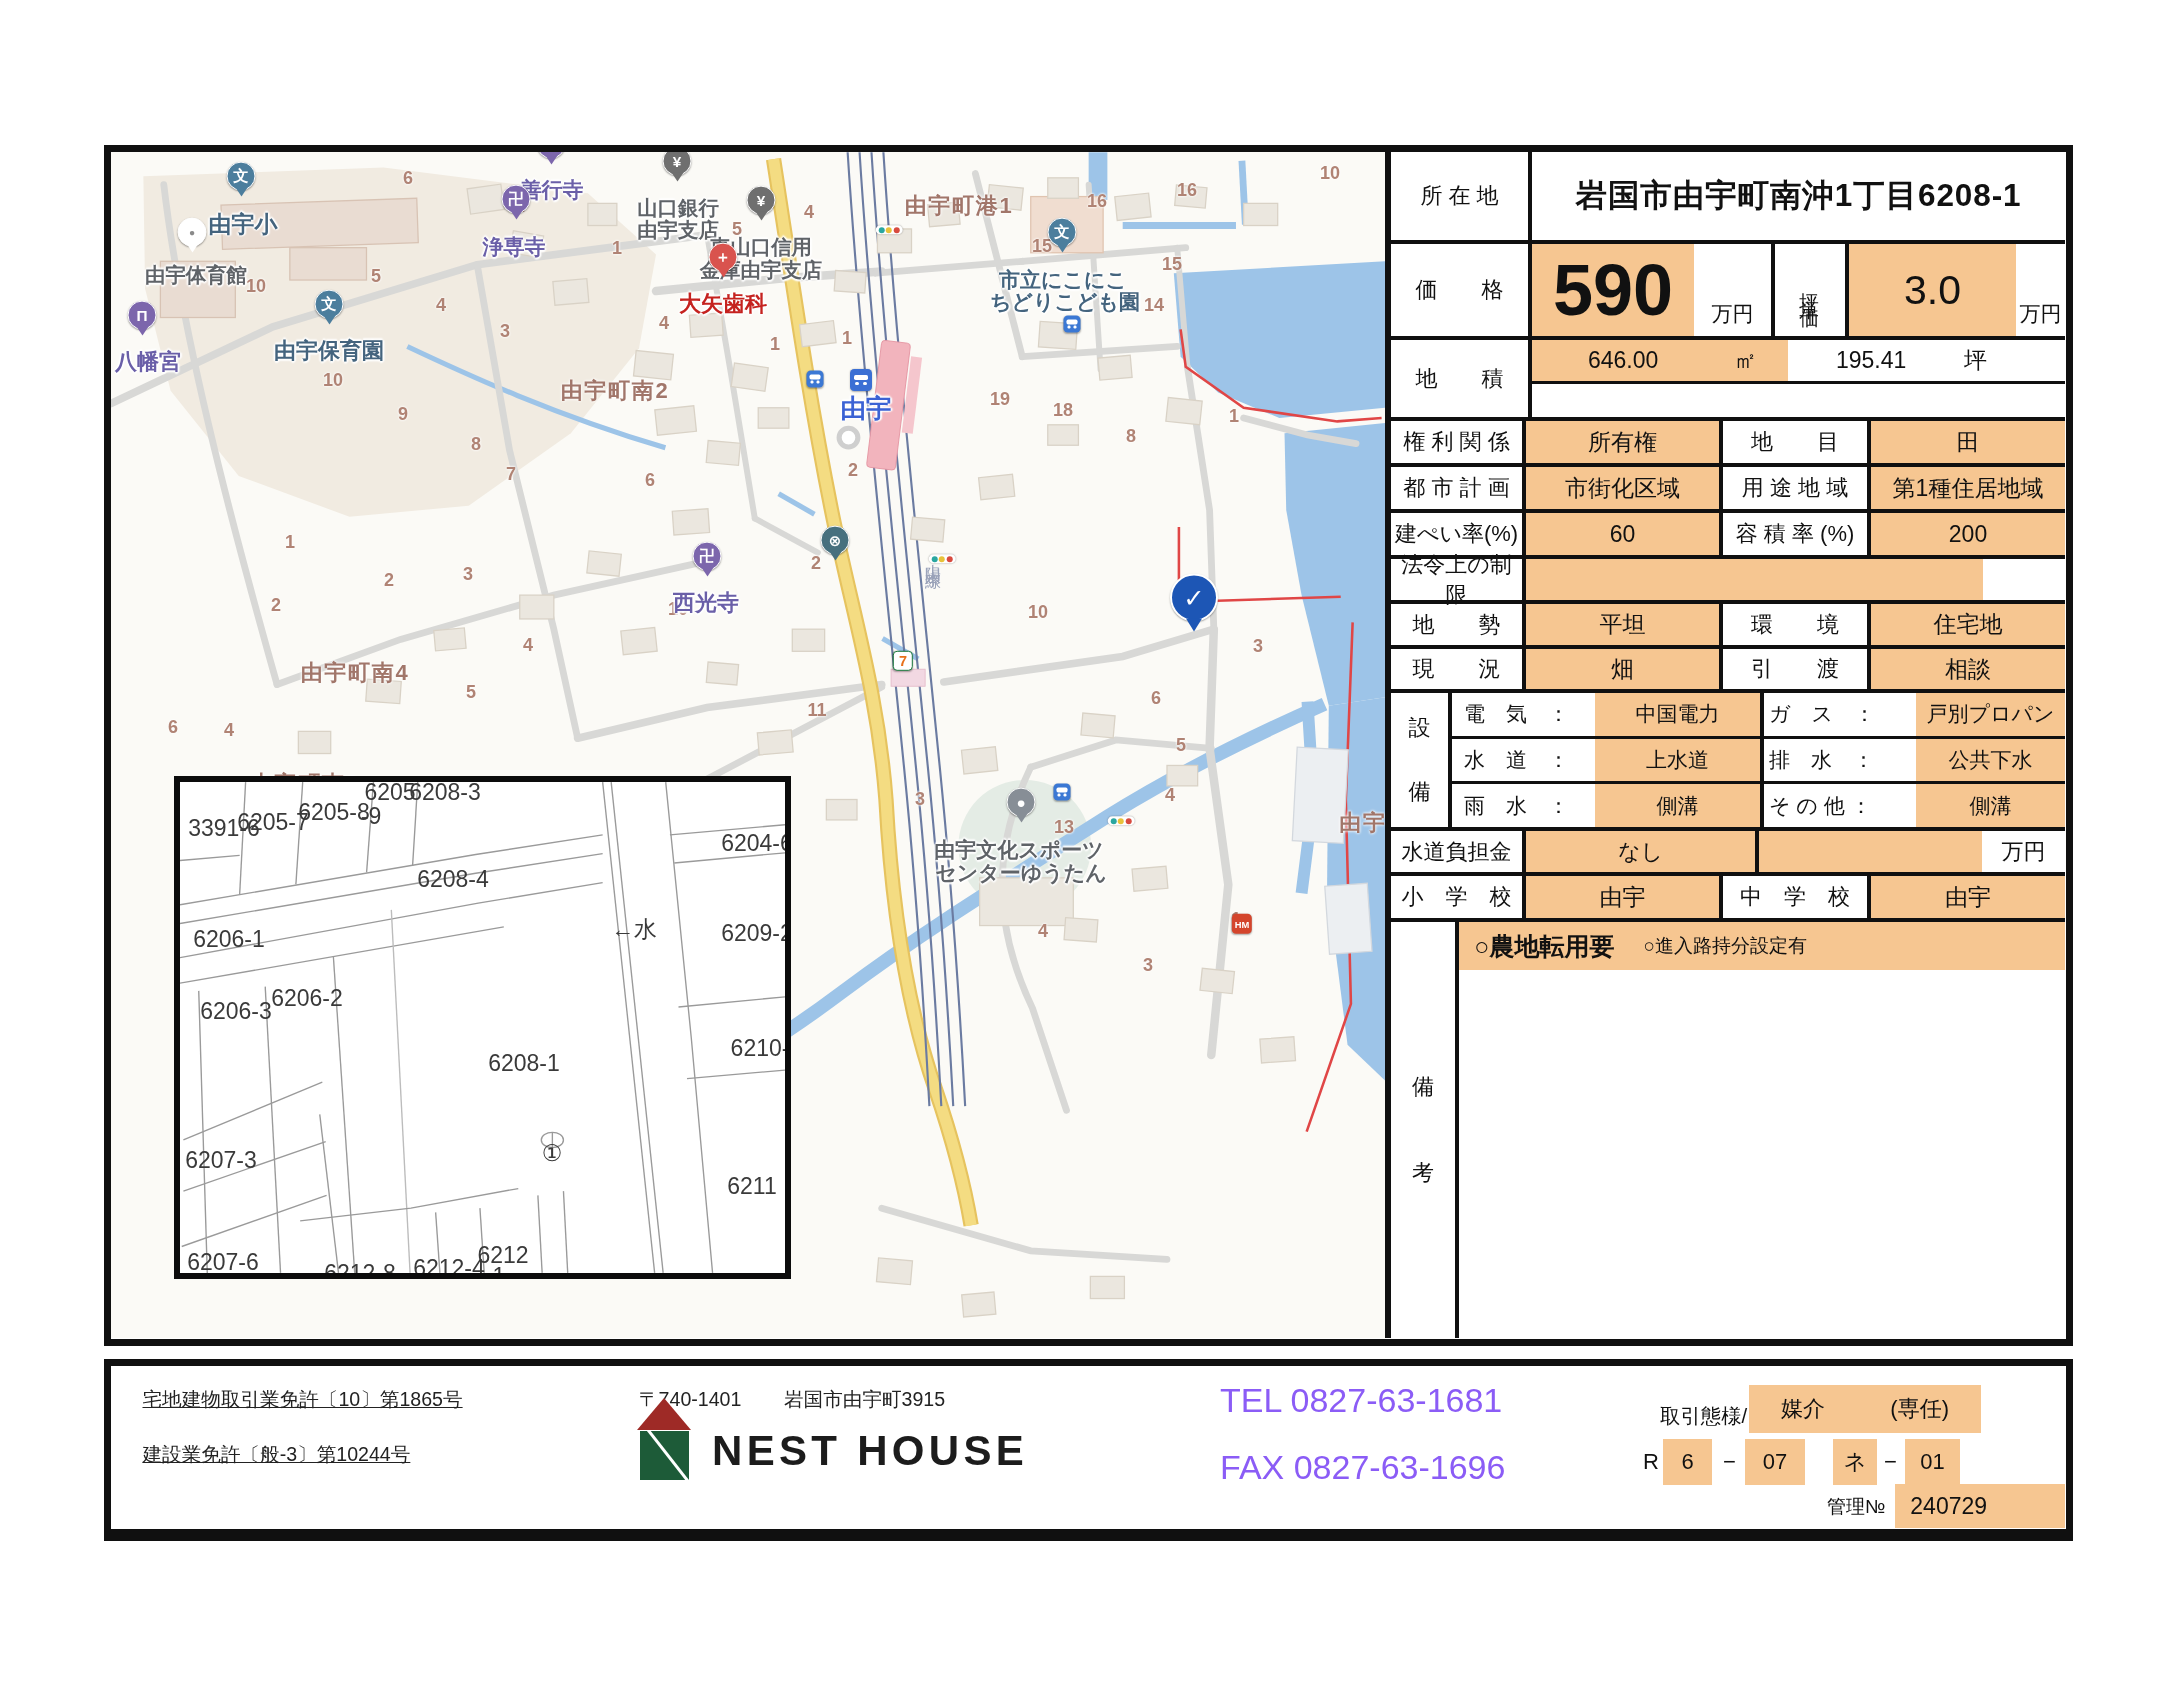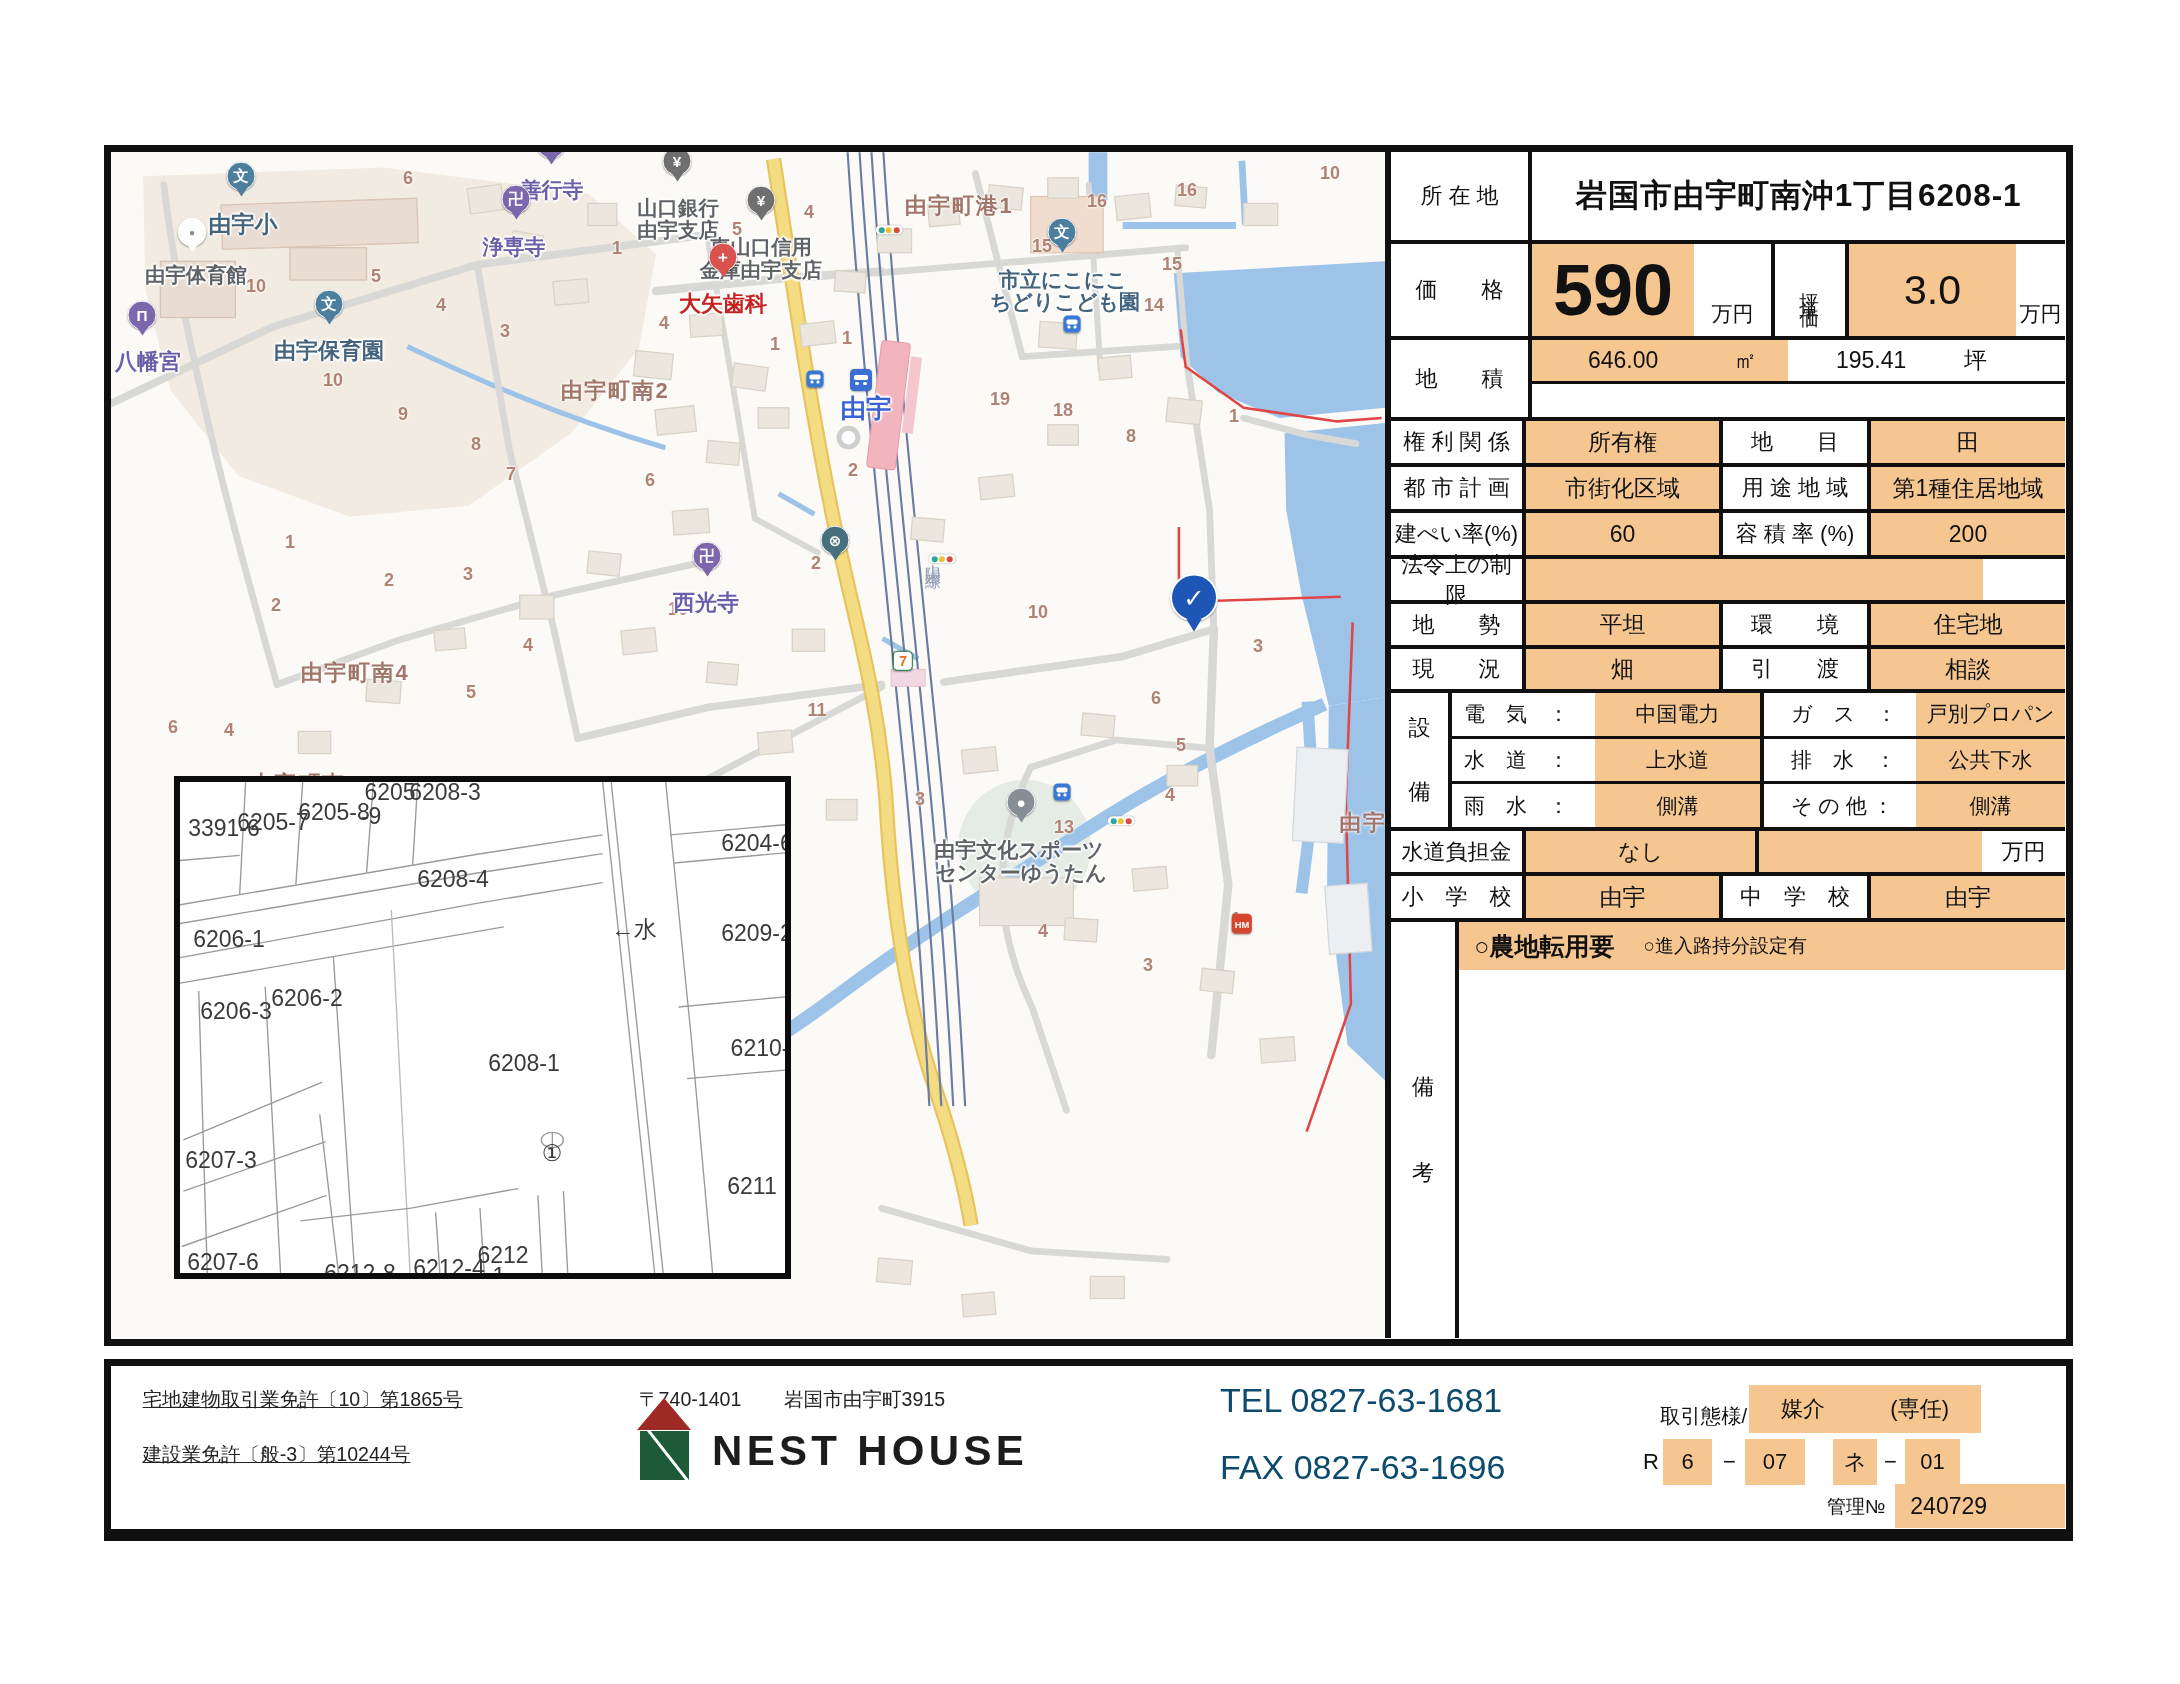--- a/index.html
+++ b/index.html
@@ -58,41 +58,41 @@
   .v1{width:193px;flex:none;}
   .v2{flex:1;}
   .h52{height:44px;}.h53{height:45px;}.h54{height:46px;}.h95{height:81px;}.h105{height:88px;}.h115{height:96px;}
   .lawband{width:457px;flex:none;}
   .ucol{width:61px;border-right:4.3px solid #101010;display:flex;flex-direction:column;align-items:center;justify-content:center;gap:34px;font-size:22px;flex:none;}
   .urows{flex:1;display:flex;flex-direction:column;}
   .urow{display:flex;flex:1;border-top:3.4px solid #101010;}
   .urow:first-child{border-top:none;}
   .ul{width:143px;display:flex;align-items:center;padding-left:12px;font-size:21px;flex:none;}
   .uv{width:169px;flex:none;display:flex;align-items:center;justify-content:center;font-size:21px;border-right:4.3px solid #101010;}
-  .ul2{width:152px;display:flex;align-items:center;padding-left:27px;font-size:21px;flex:none;}
+  .ul2{width:152px;display:flex;align-items:center;padding-left:5px;font-size:21px;flex:none;}
   .uv2{flex:1;display:flex;align-items:center;justify-content:center;font-size:21px;}
   .roadc{flex:1;display:flex;align-items:stretch;}
   .chip{display:flex;align-items:center;justify-content:center;font-size:22px;}
   .remarks{flex:1;display:flex;border-top:4.3px solid #101010;}
   .rcol{width:68px;border-right:4.3px solid #101010;display:flex;flex-direction:column;align-items:center;justify-content:center;gap:56px;font-size:22px;flex:none;}
   .rcontent{flex:1;display:flex;flex-direction:column;}
   .rband{height:48px;display:flex;align-items:center;padding-left:15.3px;gap:29px;}
   .note1{font-size:25px;font-weight:bold;}
   .note2{font-size:19px;}
   
   .footer-box{position:absolute;left:104px;top:1359px;width:1969px;height:182px;border:7.7px solid #101010;border-bottom-width:12px;background:#fff;overflow:hidden;}
   .fo{position:absolute;white-space:nowrap;}
   .lic{font-size:19.6px;color:#222;text-decoration:underline;}
   .addr{font-size:19.6px;color:#222;}
   .logo-icon{position:absolute;width:55px;}
   .logo-roof{width:0;height:0;border-left:27px solid transparent;border-right:27px solid transparent;border-bottom:32px solid #9e2a26;}
   .logo-body{width:49px;height:49px;background:#1d5b38;margin:0.9px auto 0;position:relative;overflow:hidden;}
   .logo-body::after{content:"";position:absolute;left:3.4px;top:-5.1px;width:2.6px;height:77px;background:#fff;transform:rotate(-38deg);transform-origin:top left;}
   .logo-text{font-size:42px;letter-spacing:4.3px;color:#1c1c1c;font-weight:600;}
-  .telfax{font-size:34px;font-weight:500;color:#0c4a6e;}
+  .telfax{font-size:34px;font-weight:500;color:#8b5cf6;}
   .deal{font-size:20.4px;}
   .oband{position:absolute;background:#f6c691;}
   .codechip{position:absolute;background:#f6c691;display:flex;align-items:center;justify-content:center;font-size:22px;}
   .codetxt{position:absolute;font-size:22px;}
   .mgmt{font-size:19px;}
   .mgmtno{font-size:23px;}
 </style>
 </head>
 <body>
 

